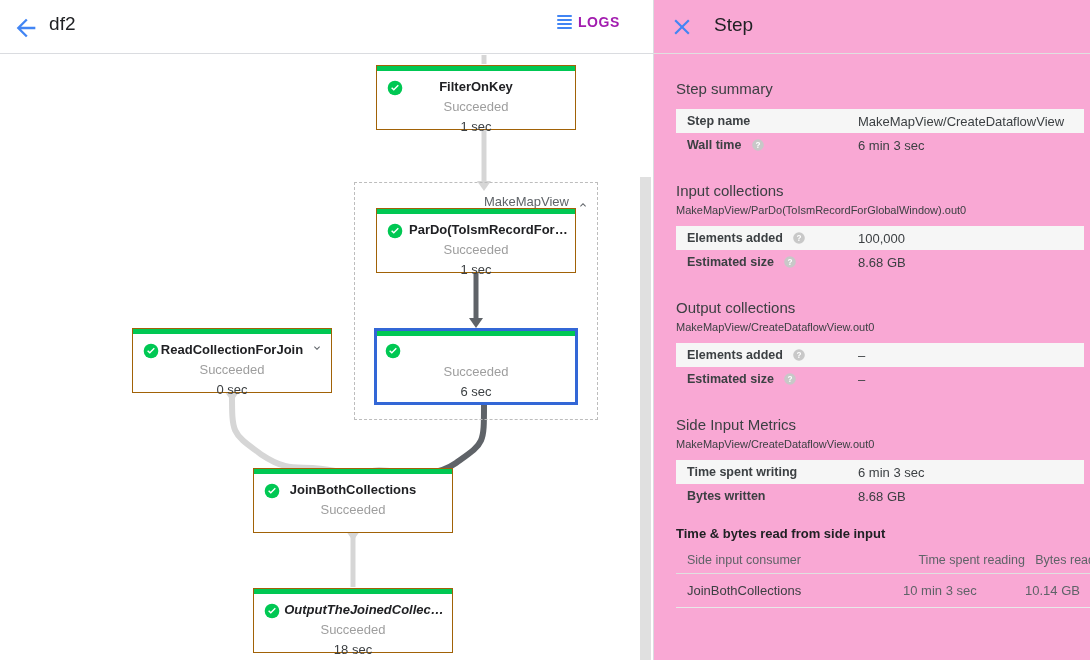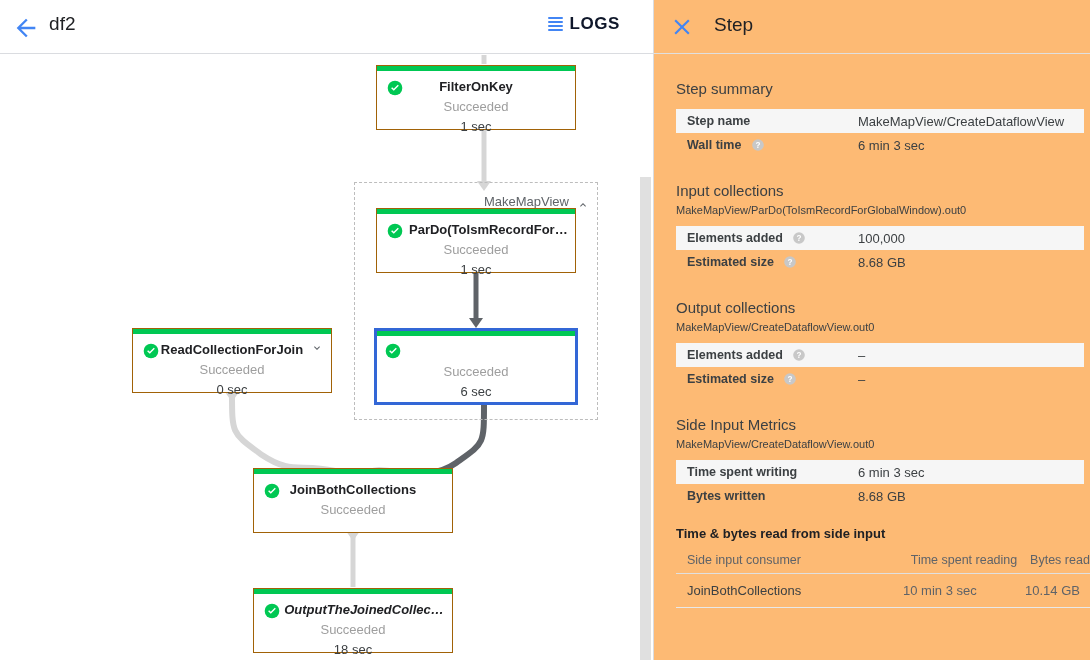--- a/index.html
+++ b/index.html
@@ -39,21 +39,21 @@
     display: flex; align-items: center; gap: 6px;
     cursor: pointer;
   }
   .logs-icon { display: flex; flex-direction: column; gap: 2px; width: 15px; }
   .logs-icon i { display: block; height: 2px; background: #4285f4; border-radius: 1px; }
   .logs-icon i:nth-child(1){ width: 15px; }
   .logs-icon i:nth-child(2){ width: 15px; }
   .logs-icon i:nth-child(3){ width: 15px; }
   .logs-icon i:nth-child(4){ width: 15px; }
   .logs-label {
-    font-size: 17px; font-weight: bold; color: #0f172a; letter-spacing: .6px;
+    font-size: 14px; font-weight: bold; color: #a21caf; letter-spacing: .6px;
   }
 
   
   .split-line {
     position: absolute; left: 653px; top: 0; width: 1px; height: 660px;
     background: #dadce0;
   }
   .canvas-scrollbar {
     position: absolute; left: 640px; top: 177px;
     width: 11px; height: 483px;
@@ -126,21 +126,21 @@
   .composite-chev {
     position: absolute; right: 8px; top: 14px;
     width: 12px; height: 12px;
     cursor: pointer;
   }
 
   
   .panel {
     position: absolute; left: 654px; top: 0;
     width: 436px; height: 660px;
-    background: #fdba74;
+    background: #f9a8d4;
     overflow: hidden;
   }
   .panel-header {
     position: absolute; left: 0; top: 0; width: 436px; height: 54px;
     border-bottom: 1px solid #e0e0e0;
     box-sizing: border-box;
   }
   .close-x {
     position: absolute; left: 15px; top: 14px;
     width: 26px; height: 26px; cursor: pointer;
@@ -190,21 +190,21 @@
   table.sidein {
     border-collapse: collapse;
     width: 408px; margin-left: 22px;
     table-layout: fixed;
   }
   table.sidein th {
     font-size: 12.5px; font-weight: normal; color: #5f6368;
     text-align: left; padding: 4px 0 6px 0;
     border-bottom: 1px solid #e0e0e0;
   }
-  table.sidein th.c2, table.sidein th.c3 { text-align: center; }
+  table.sidein th.c2, table.sidein th.c3 { text-align: right; }
   table.sidein td {
     font-size: 13px; color: #3c4043;
     padding: 9px 0 9px 0;
     border-bottom: 1px solid #e8e8e8;
   }
   table.sidein td.c1 { padding-left: 11px; }
   table.sidein th.c1 { padding-left: 11px; }
   table.sidein td.c2, table.sidein td.c3 { color: #5f6368; }
   .col-w1 { width: 216px; }
   .col-w2 { width: 122px; }

